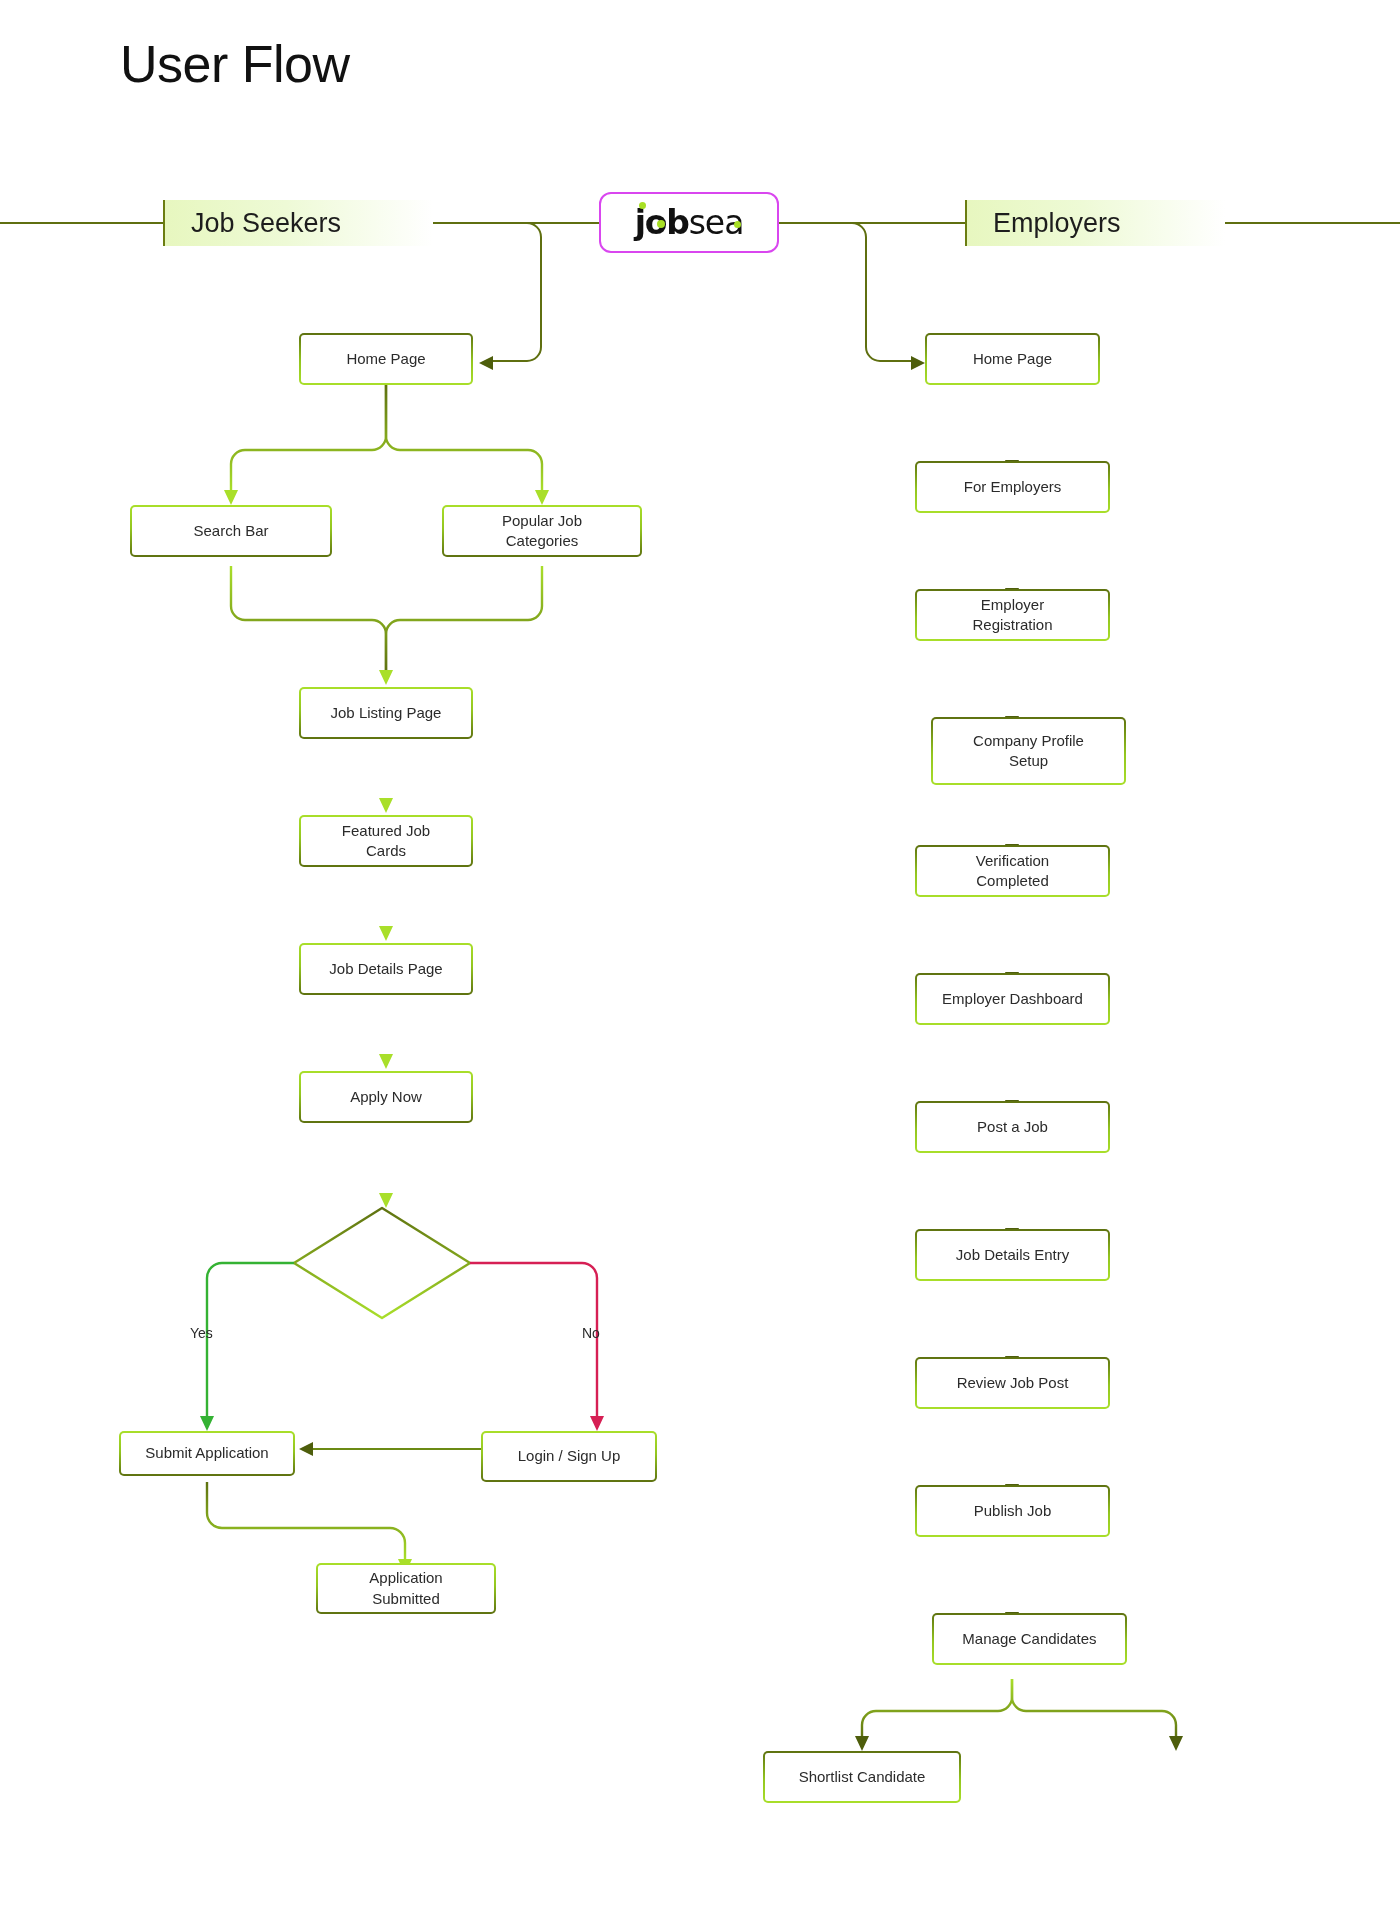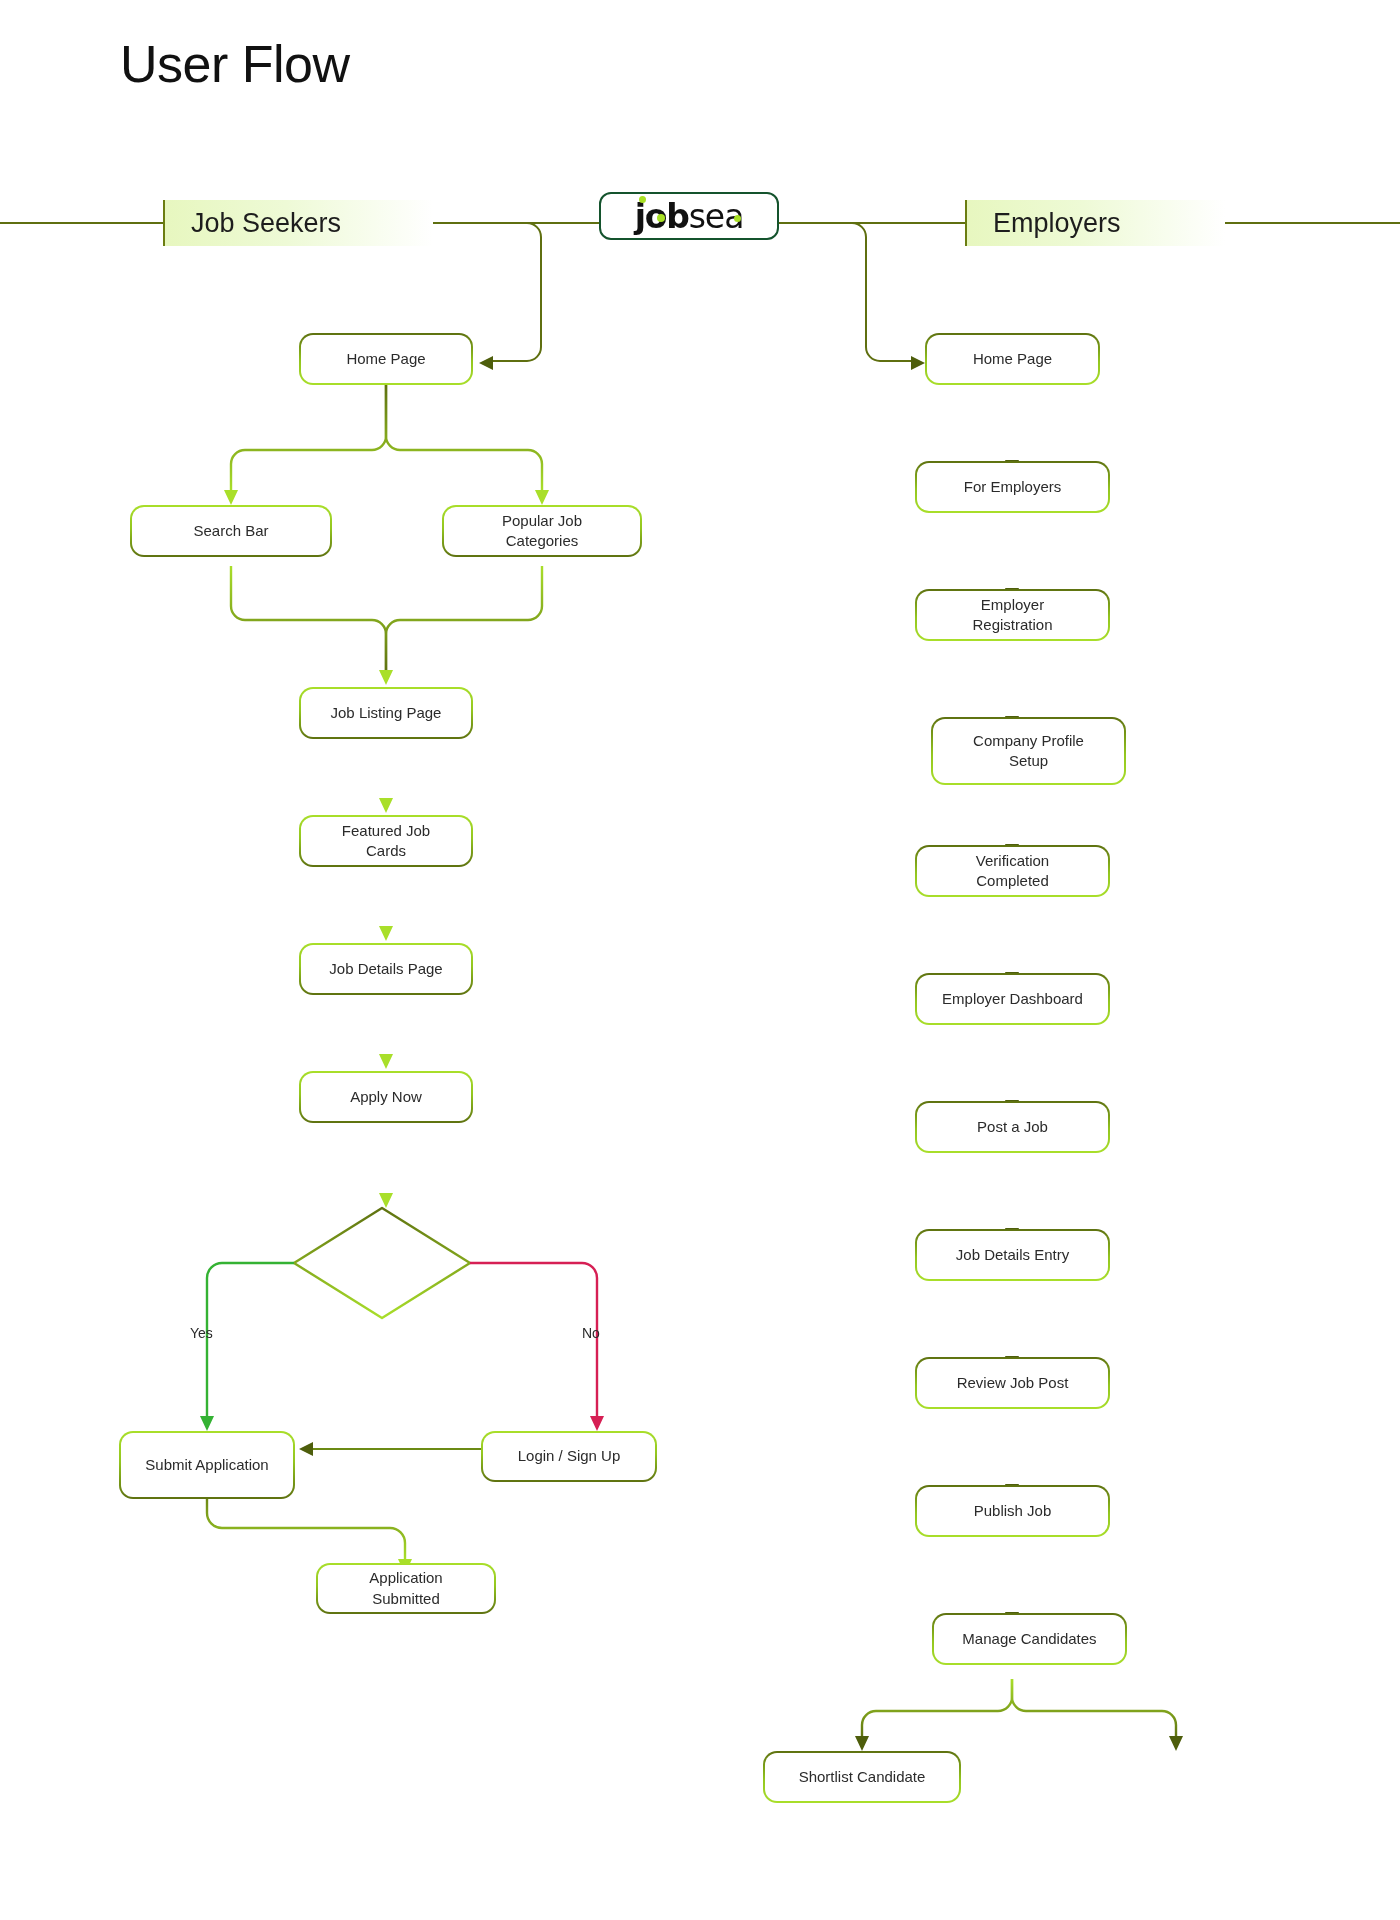--- a/index.html
+++ b/index.html
@@ -29,42 +29,42 @@
     left:163px;top:200px;width:270px;
     background:linear-gradient(90deg,#e7f7bf 0%,#eefad6 45%,#ffffff 100%);
   }
   .lane-label.employers{
     left:965px;top:200px;width:260px;
     background:linear-gradient(90deg,#e7f7bf 0%,#eefad6 45%,#ffffff 100%);
   }
 
   
   .logo-chip{
-    position:absolute;left:599px;top:192px;width:180px;height:48px;
-    border:2px solid #14532d;border-radius:12px;background:#fff;
+    position:absolute;left:599px;top:192px;width:180px;height:61px;
+    border:2px solid #d946ef;border-radius:12px;background:#fff;
     display:flex;align-items:center;justify-content:center;
     box-sizing:border-box;
   }
   .logo-wrap{position:relative;display:flex;align-items:baseline;}
   .logo-job{
     font-size:33px;font-weight:700;letter-spacing:-1.2px;color:#111;
     font-family:"DejaVu Sans","Liberation Sans",sans-serif;
   }
   .logo-sea{
     font-size:33px;font-weight:400;letter-spacing:-1px;color:#111;
     font-family:"DejaVu Sans","Liberation Sans",sans-serif;
   }
   .dot-j{position:absolute;left:4px;top:-1px;width:7px;height:7px;border-radius:50%;background:#a8e024;}
   .dot-o{position:absolute;left:22px;top:17px;width:8px;height:8px;border-radius:50%;background:#a8e024;}
   .dot-a{position:absolute;left:99px;top:18px;width:7px;height:7px;border-radius:50%;background:#a8e024;}
 
   
   .node{
     position:absolute;box-sizing:border-box;
-    border-radius:14px;background:#ffffff;
+    border-radius:5px;background:#ffffff;
     display:flex;align-items:center;justify-content:center;
     text-align:center;font-size:15px;color:#2b2b2b;line-height:1.35;
     padding:0 24px;
     border:2px solid transparent;
     background-image:linear-gradient(#fff,#fff),
                      linear-gradient(180deg,#a9df2a 0%,#93c61f 45%,#5e7110 100%);
     background-origin:border-box;background-clip:padding-box,border-box;
   }
   .node.inv{
     background-image:linear-gradient(#fff,#fff),
@@ -288,21 +288,21 @@
   </div>
 
   <div class="node" style="left:299px;top:1071px;width:174px;height:52px;">
     <span>Apply Now</span>
   </div>
 
 
   <div class="branch-lbl" style="left:190px;top:1325px;">Yes</div>
   <div class="branch-lbl" style="left:582px;top:1325px;">No</div>
 
-  <div class="node" style="left:119px;top:1431px;width:176px;height:68px;">
+  <div class="node" style="left:119px;top:1431px;width:176px;height:45px;">
     <span>Submit Application</span>
   </div>
 
   <div class="node" style="left:481px;top:1431px;width:176px;height:51px;">
     <span>Login / Sign Up</span>
   </div>
 
   <div class="node" style="left:316px;top:1563px;width:180px;height:51px;">
     <span>Application Submitted</span>
   </div>

